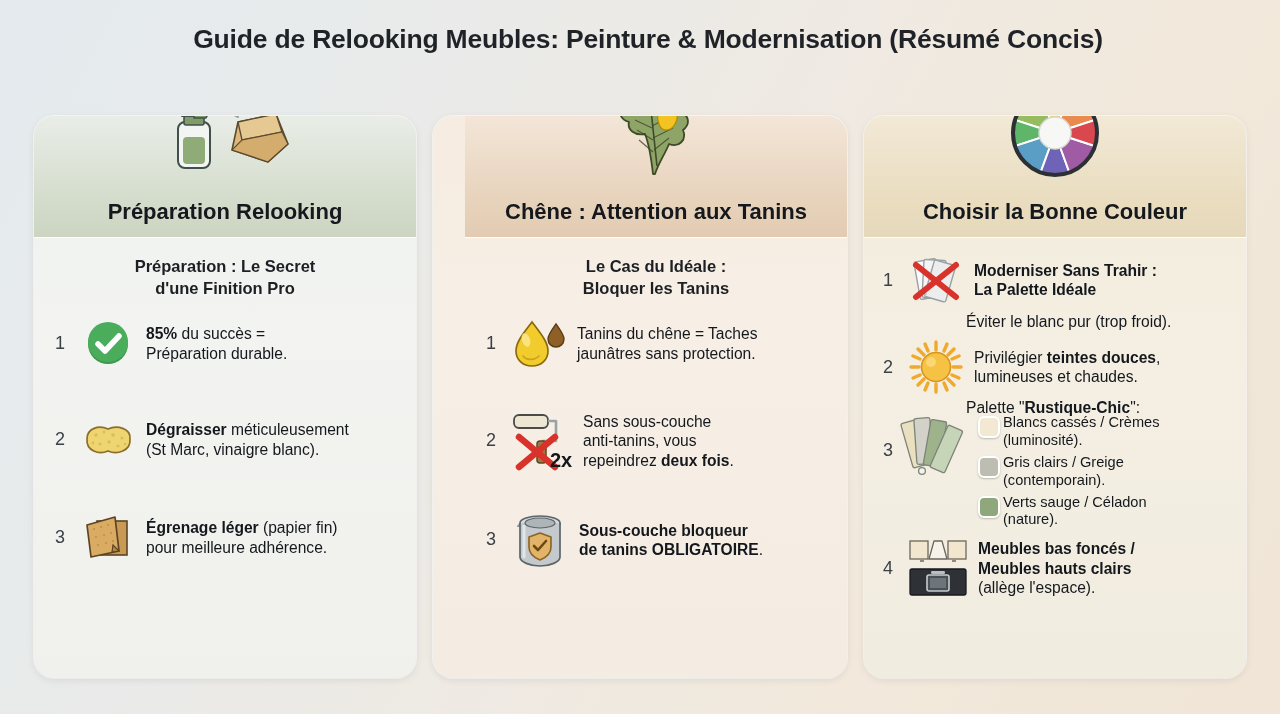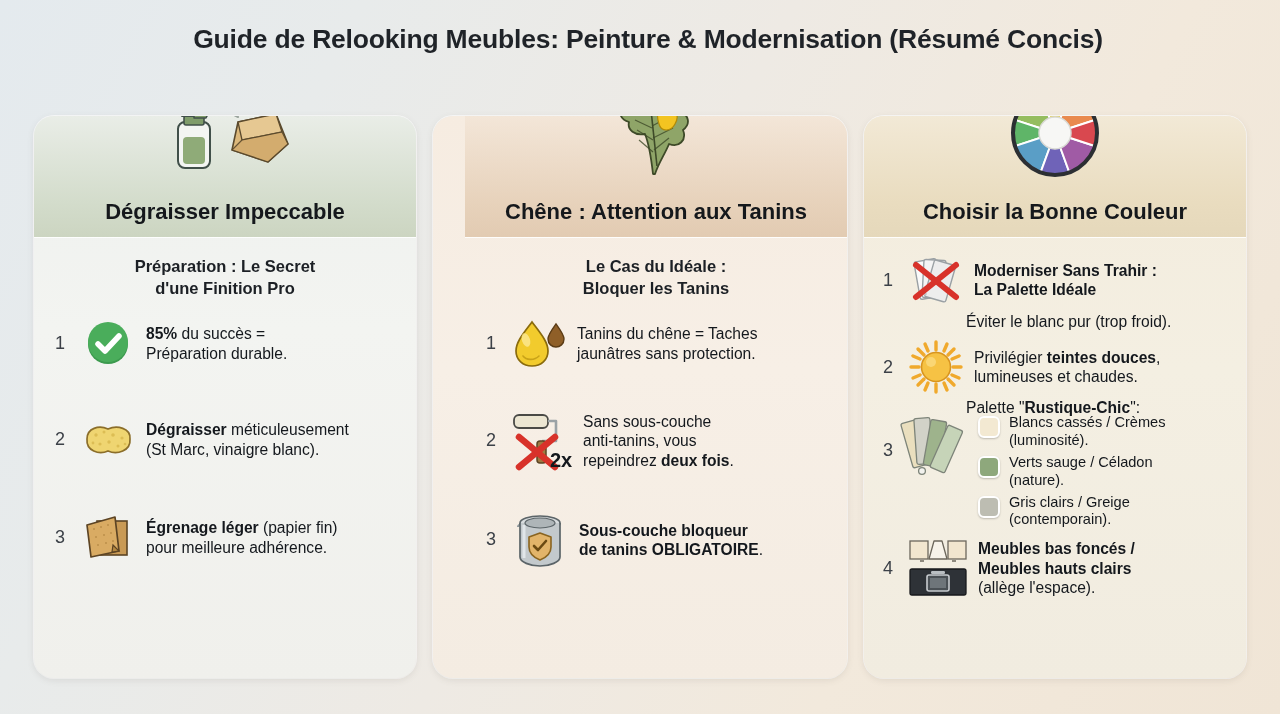--- a/index.html
+++ b/index.html
@@ -123,21 +123,21 @@
     color: #14181d;
     line-height: 1.25;
   }
   .palette-label {
     margin: 4px 0 3px 88px;
     font-size: 15.6px;
     color: #14181d;
   }
   .palette-list { margin-left: 88px; }
   .pal-item {
-    display: flex; align-items: flex-start; gap: 9px;
+    display: flex; align-items: flex-start; gap: 3px;
     margin-bottom: 4px;
   }
   .sw {
     flex: 0 0 22px; height: 22px;
     border-radius: 6px;
     margin-top: 2px;
     border: 2px solid #fff;
     box-shadow: 0 1px 2px rgba(0,0,0,0.22);
   }
   .pal-txt { font-size: 14.6px; line-height: 1.22; color: #14181d; }
@@ -170,21 +170,21 @@
           <g stroke="#9aa49d" stroke-width="2" stroke-linecap="round">
             <line x1="69" y1="9" x2="76" y2="6"></line>
               <line x1="69" y1="15" x2="77" y2="14"></line>
             <line x1="69" y1="21" x2="76" y2="23"></line>
             <line x1="82" y1="6" x2="88" y2="3"></line>
               <line x1="83" y1="14" x2="90" y2="13"></line>
             <line x1="82" y1="22" x2="88" y2="25"></line>
           </g>
         </svg>
       </div>
-      <div class="card-title">Dégraisser Impeccable</div>
+      <div class="card-title">Préparation Relooking</div>
     </div>
     <div class="card-body">
       <div class="subhead">
         <span>Préparation : Le Secret</span><br>
         <span>d'une Finition Pro</span>
       </div>
       <div class="rows">
 
         <div class="row">
           <div class="num">1</div>
@@ -416,31 +416,31 @@
         </div>
         <div class="palette-list" style="margin-left:0;flex:1 1 auto;">
           <div class="pal-item">
             <div class="sw" style="background: rgb(243, 233, 210);"></div>
             <div class="pal-txt">
               <span>Blancs cassés / Crèmes</span><br>
               <span>(luminosité).</span>
             </div>
           </div>
           <div class="pal-item">
+            <div class="sw" style="background: rgb(189, 189, 178);"></div>
+            <div class="pal-txt">
+              <span>Gris clairs / Greige</span><br>
+              <span>(contemporain).</span>
+            </div>
+          </div>
+          <div class="pal-item">
             <div class="sw" style="background: rgb(142, 168, 124);"></div>
             <div class="pal-txt">
               <span>Verts sauge / Céladon</span><br>
               <span>(nature).</span>
-            </div>
-          </div>
-          <div class="pal-item">
-            <div class="sw" style="background: rgb(189, 189, 178);"></div>
-            <div class="pal-txt">
-              <span>Gris clairs / Greige</span><br>
-              <span>(contemporain).</span>
             </div>
           </div>
         </div>
       </div>
 
       <div class="row" style="margin-top:2px;">
         <div class="num">4</div>
         <div class="ico" style="height:62px;">
           <svg width="62" height="62" viewBox="0 0 62 62">
             <rect x="3" y="4" width="18" height="18" fill="#f2e6cf" stroke="#6c675c" stroke-width="1.3"></rect>

